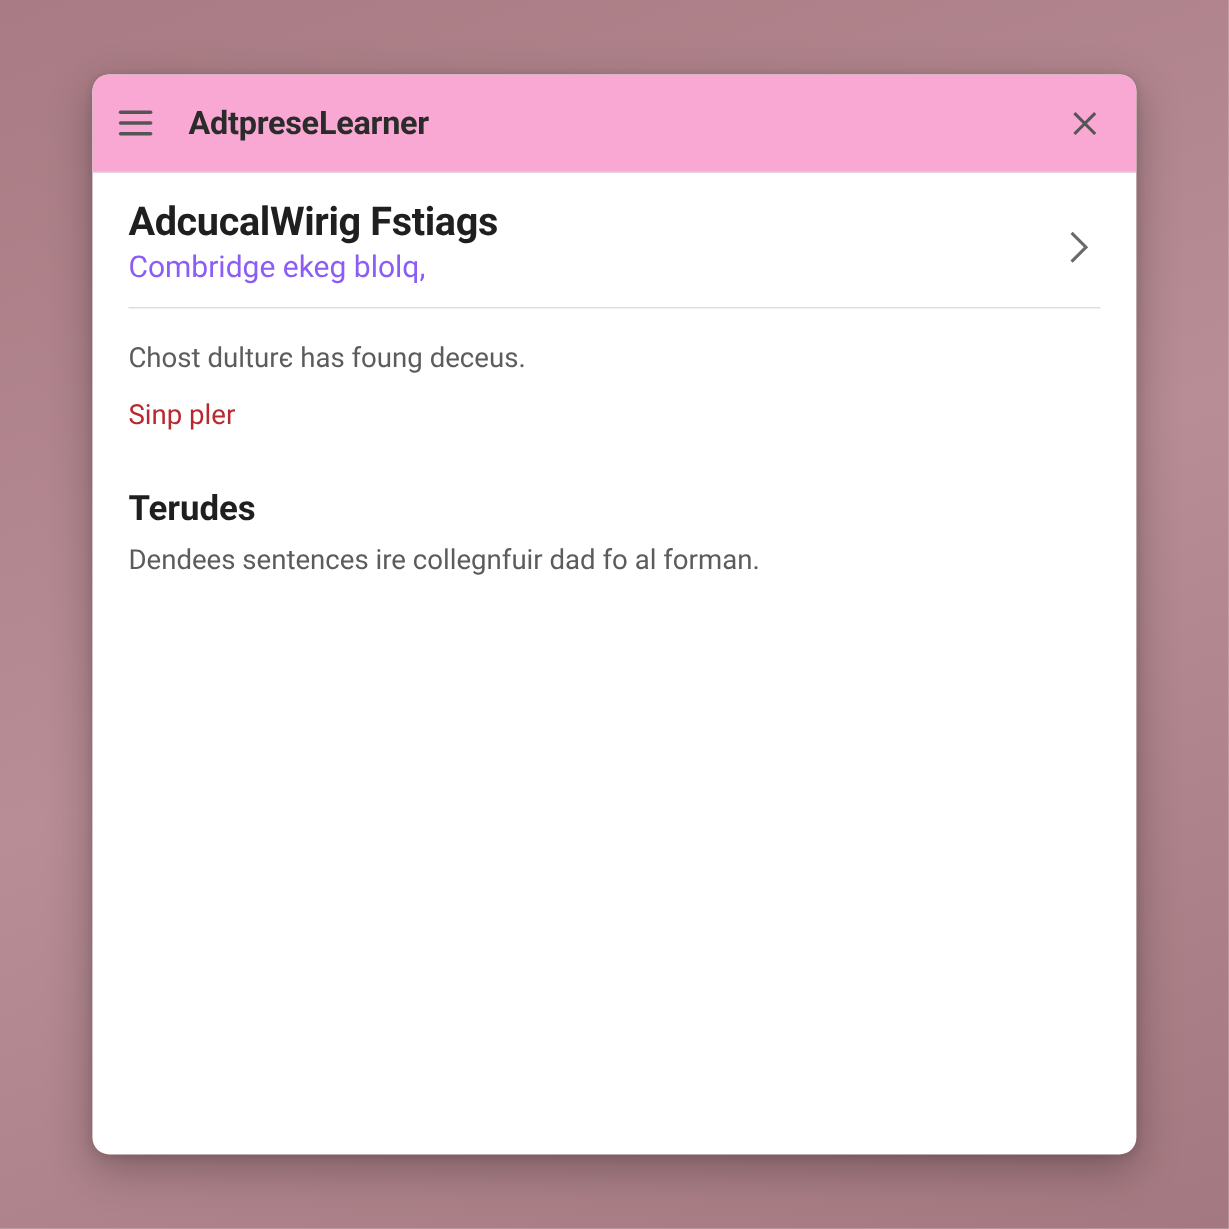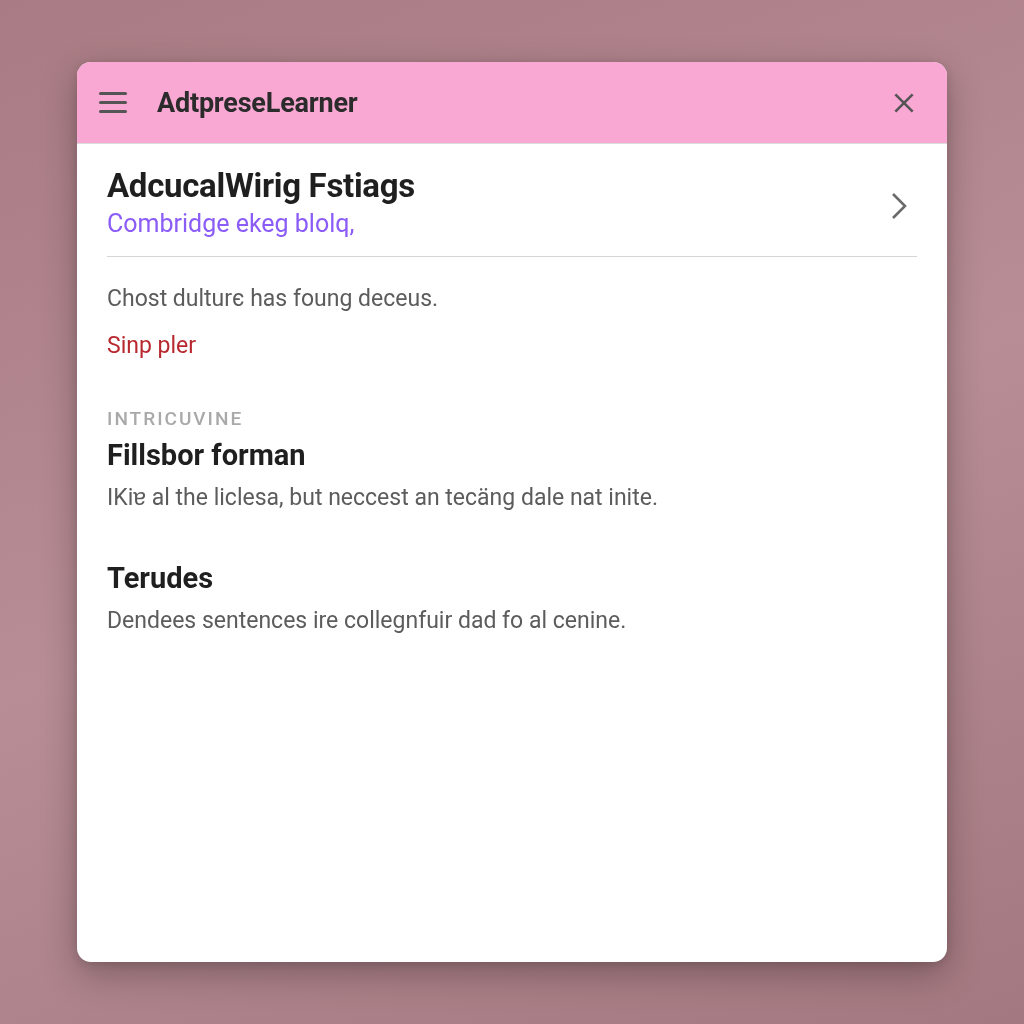--- a/index.html
+++ b/index.html
@@ -146,25 +146,20 @@
             <polyline points="3,3 15,15 3,27"></polyline>
           </svg>
       </div>
     </div>
 
     <div class="section">
       <div class="section-body">Chost dulturє has foung deceus.</div>
       <div class="section-link">Sinp pler</div>
     </div>
 
-    <div class="section gap-lg">
-      <div class="section-label">INTRICUVINE</div>
-      <div class="section-title">Fillsbor forman</div>
-      <div class="section-body">IKiɐ al the liclesa, but neccest an tecäng dale nat inite.</div>
-    </div>
 
     <div class="section gap-lg">
       <div class="section-title">Terudes</div>
-      <div class="section-body">Dendees sentences ire collegnfuir dad fo al cenine.</div>
+      <div class="section-body">Dendees sentences ire collegnfuir dad fo al forman.</div>
     </div>
 
   </div>
 </div>
 
 </body></html>

